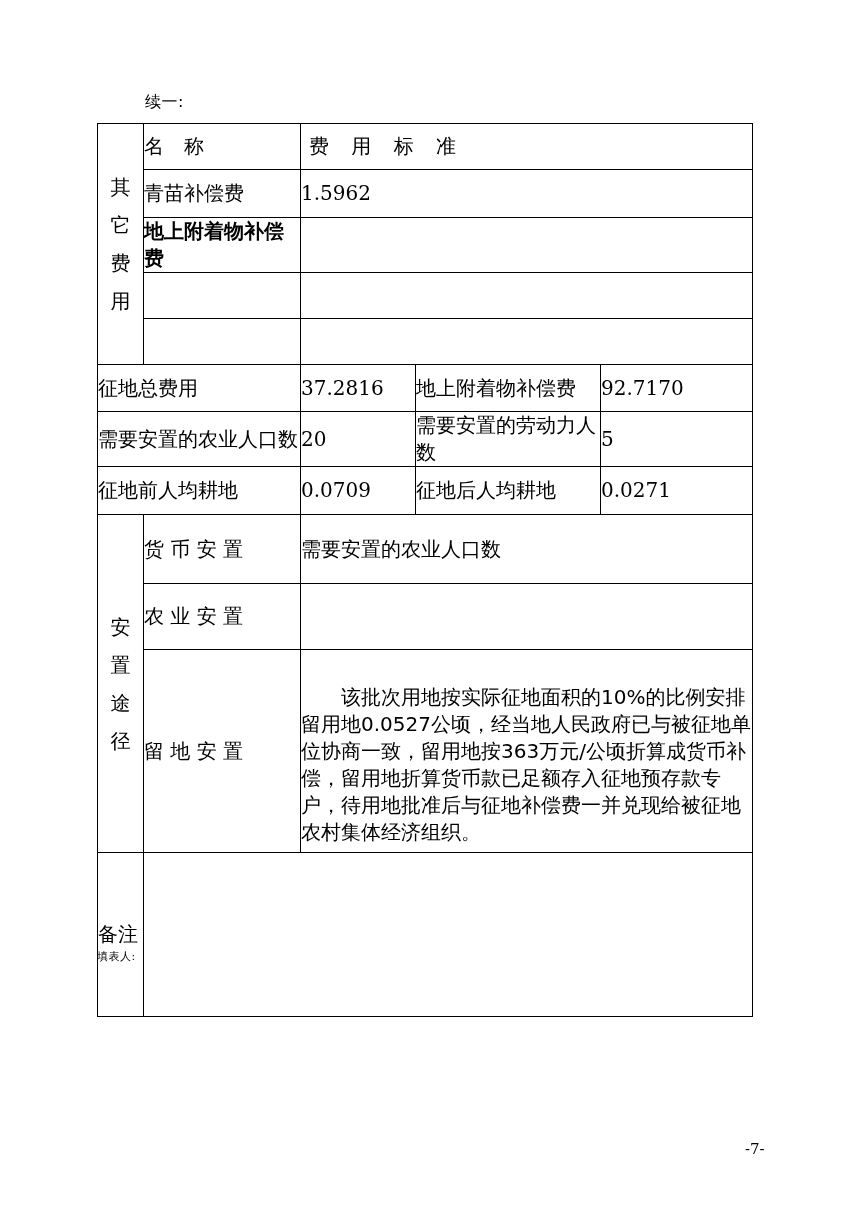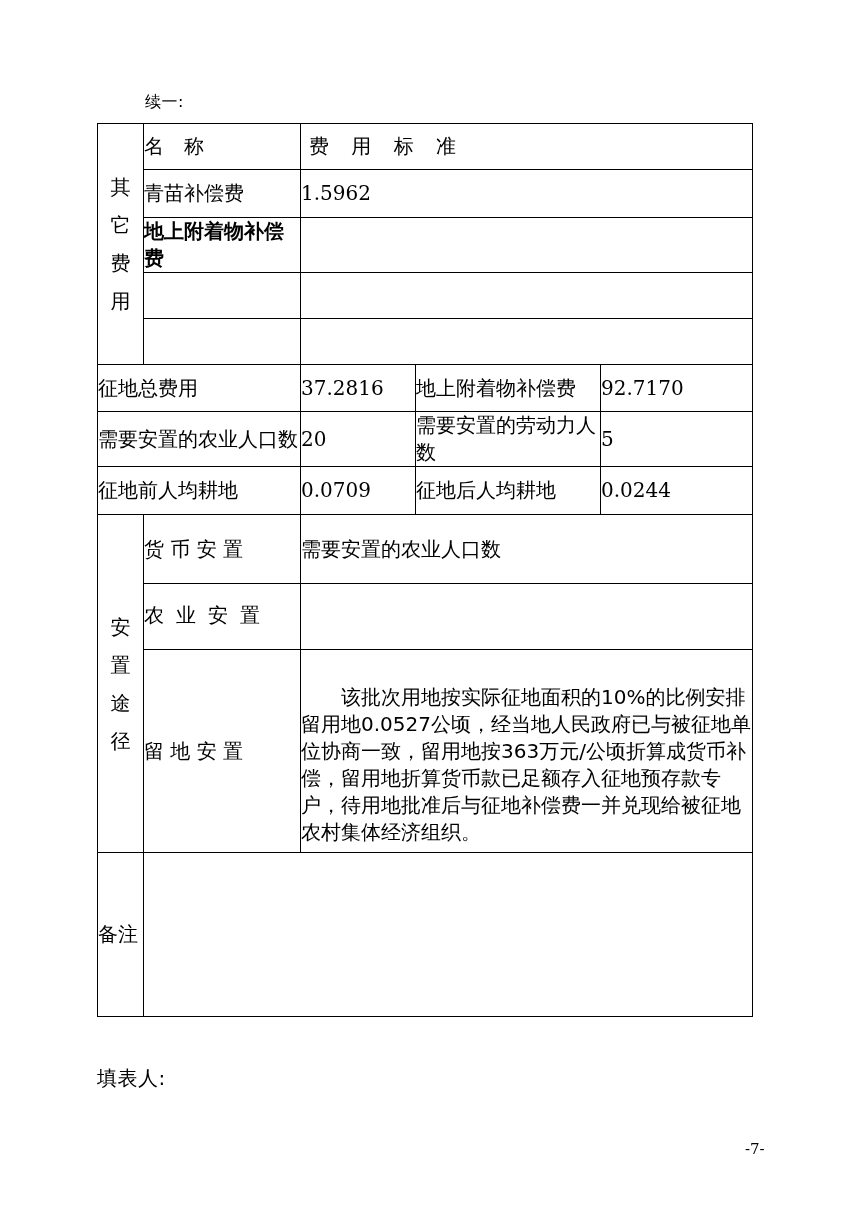--- a/index.html
+++ b/index.html
@@ -82,21 +82,21 @@
 
   .h-name { height: 45px; }
   .h-r1   { height: 47px; }
   .h-r2   { height: 47px; font-weight: bold; }
   .h-r3   { height: 45px; }
   .h-r4   { height: 45px; }
   .h-sum  { height: 46px; }
   .h-pop  { height: 47px; }
   .h-land { height: 47px; }
   .h-huo  { height: 68px; }
-  .h-nong { height: 65px; font-family: Liberation Mono, monospace; }
+  .h-nong { height: 65px; }
   .h-liu  { height: 202px; margin-left: 19px; }
   .h-bei  { height: 163px; }
 
   .left-text {
     text-align: left;
     padding-left: 7px;
     font-size: 15.5px;
   }
 
   .para {
@@ -113,22 +113,22 @@
   }
 
   .beizhu-label {
     font-size: 15.5px;
   }
 
   
   .filler {
     position: absolute;
     left: 97px;
-    top: 1065px;
-    font-size: 20px;
+    top: 949px;
+    font-size: 11px;
     letter-spacing: 0.5px;
   }
   .pageno {
     position: absolute;
     left: 745px;
     top: 1140px;
     font-family: "DejaVu Serif", "Liberation Serif", serif;
     font-size: 15px;
   }
 </style>
@@ -193,21 +193,21 @@
       <td class="h-pop cn" colspan="2">需要安置的农业人口数</td>
       <td class="h-pop num">20</td>
       <td class="h-pop cn">需要安置的劳动力人数</td>
       <td class="h-pop num">5</td>
     </tr>
 
     <tr>
       <td class="h-land cn" colspan="2">征地前人均耕地</td>
       <td class="h-land num">0.0709</td>
       <td class="h-land cn">征地后人均耕地</td>
-      <td class="h-land num">0.0244</td>
+      <td class="h-land num">0.0271</td>
     </tr>
 
     <tr>
       <td class="vlabel" rowspan="3">
         <div class="vstack">
           <span>安</span>
           <span>置</span>
           <span>途</span>
           <span>径</span>
         </div>

